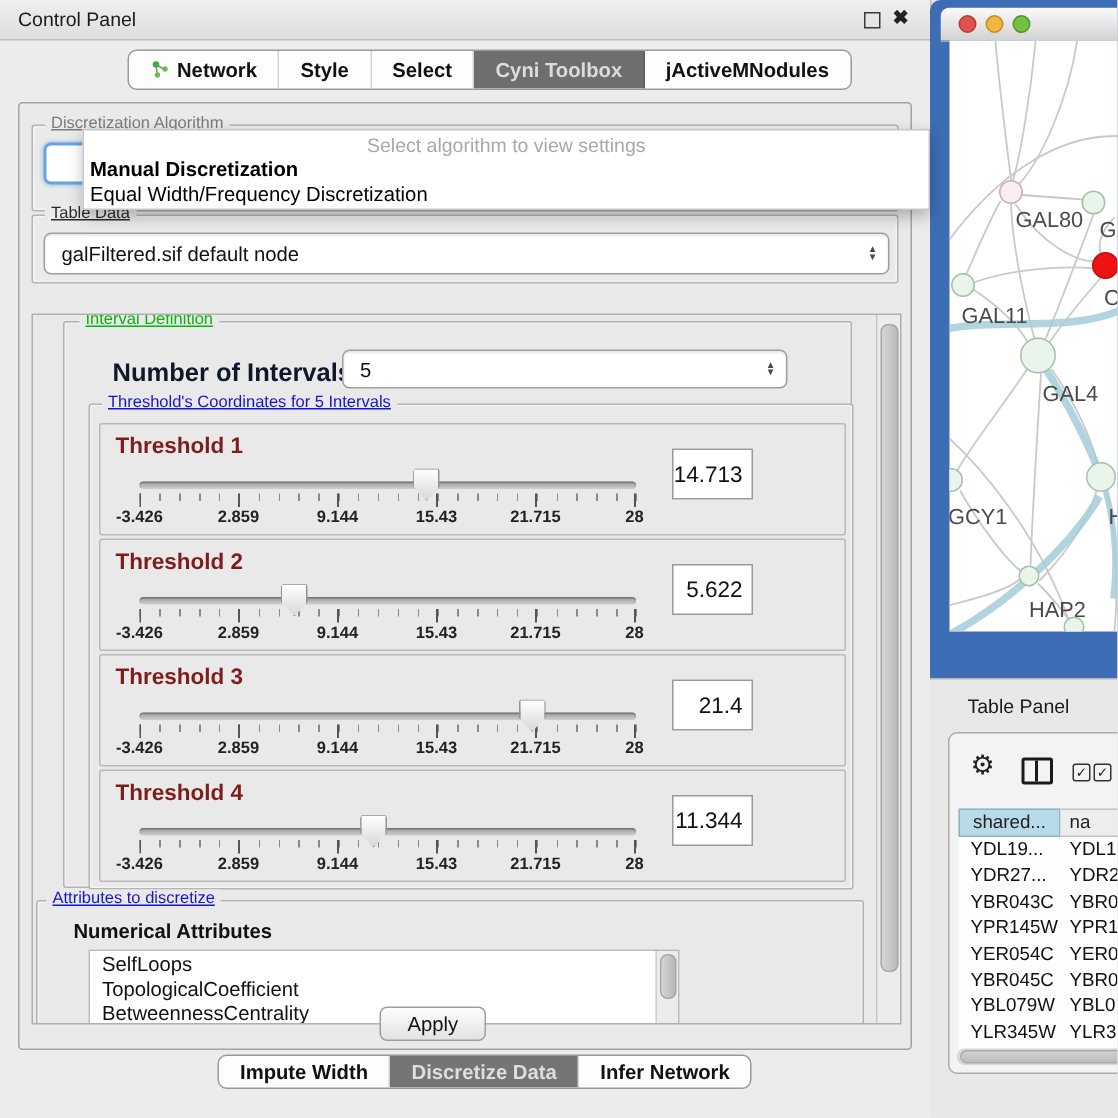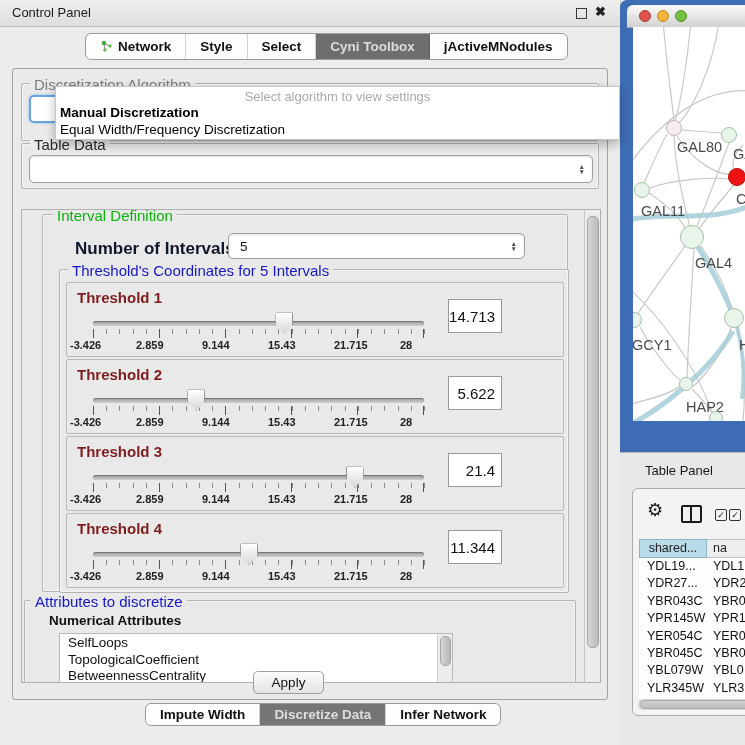--- a/index.html
+++ b/index.html
@@ -11,21 +11,21 @@
   .float-btn{position:absolute;left:576px;top:8px;width:9px;height:9px;border:1.5px solid #3a3a3a;background:transparent;}
   .close-btn{position:absolute;left:595px;top:4px;font-size:13px;font-weight:bold;color:#222;}
   
   .tabbar{position:absolute;left:85px;top:33px;height:25px;display:flex;border:1px solid #9a9a9a;border-radius:6px;background:#fdfdfd;overflow:hidden;}
   .tab{display:flex;align-items:center;justify-content:center;gap:5px;padding:0 14px;font-size:13.5px;font-weight:600;color:#111;border-right:1px solid #d4d4d4;white-space:nowrap;}
   .tab:last-child{border-right:none;}
   .tab.selected{background:#6e6e6e;color:#dcdcdc;border-right:1px solid #5e5e5e;}
   
   .outer-panel{position:absolute;left:12px;top:68px;width:594px;height:630px;background:#eaeaea;border:1px solid #a3a3a3;border-radius:3px;}
   .group{position:absolute;border:1px solid #b4b4b4;border-radius:2px;box-shadow:inset 0 0 0 1px #f4f4f4;}
-  .group-title{position:absolute;font-size:15px;background:#eaeaea;padding:0 4px;white-space:nowrap;}
+  .group-title{position:absolute;font-size:11px;background:#eaeaea;padding:0 4px;white-space:nowrap;text-decoration:underline;}
   .g-black{color:#2a2a2a;} .g-green{color:#0ab40a;} .g-blue{color:#1616c8;}
   
   .combo{position:absolute;background:#fff;border:1px solid #9f9f9f;border-radius:5px;box-shadow:inset 0 1px 2px rgba(0,0,0,.12);display:flex;align-items:center;}
   .combo .cval{font-size:13.5px;color:#111;padding-left:11px;white-space:nowrap;overflow:hidden;}
   .spinner{position:absolute;right:7px;top:50%;transform:translateY(-50%);display:flex;flex-direction:column;line-height:5px;font-size:6.5px;color:#4a4a4a;}
   .combo.focus{border:2px solid #6aa4dc;box-shadow:0 0 3px #8cc0ea;}
   
   .popup{position:absolute;left:15px;top:86px;width:563px;height:52px;background:#fff;border:1px solid #c6c6c6;box-shadow:0 4px 10px rgba(0,0,0,.28);z-index:40;margin-left:40px;}
   .popup .phold{display:block;text-align:center;color:#a8a8a8;font-size:13px;padding-top:2px;height:15px;}
   .popup .pitem{display:block;font-size:13.5px;color:#000;padding:1px 0 1px 4px;height:15px;}
@@ -36,21 +36,21 @@
   .vscroll .vthumb{position:absolute;left:2px;top:6px;width:10px;border-radius:5px;background:linear-gradient(90deg,#d6d6d6,#b9b9b9);border:1px solid #a5a5a5;}
   
   .tbox{position:absolute;left:42px;width:496px;height:73px;background:#e9e9e9;border:1px solid #b9b9b9;border-radius:2px;}
   .tbox .tlabel{position:absolute;left:10px;top:6px;font-size:15px;font-weight:bold;color:#7f1d1d;}
   .track{position:absolute;left:26px;top:38px;width:331px;height:5px;border-radius:3px;background:linear-gradient(#9c9c9c,#cfcfcf);box-shadow:inset 0 1px 1px rgba(0,0,0,.3);}
   .ticks{position:absolute;left:26px;top:46px;width:332px;height:9px;
      background-image:repeating-linear-gradient(90deg,#555 0 1px,transparent 1px 66px),
                       repeating-linear-gradient(90deg,#8a8a8a 0 1px,transparent 1px 13.24px);
      background-size:100% 9px,100% 5px;background-repeat:no-repeat,no-repeat;}
   .tick-labels{position:absolute;left:0;top:56px;width:100%;height:12px;}
-  .tick-labels span{position:absolute;width:46px;font-size:11px;font-weight:600;color:#222;}
+  .tick-labels span{position:absolute;width:46px;text-align:center;font-size:11px;font-weight:600;color:#222;}
   .thumb{position:absolute;top:29px;width:16px;height:20px;background:linear-gradient(#ffffff,#d8d8d8);border:1px solid #949494;clip-path:polygon(6% 2%,94% 2%,100% 10%,100% 55%,50% 100%,0 55%,0 10%);}
   .valbox{position:absolute;left:381px;top:16px;width:54px;height:34px;background:#fff;border:1px solid #9a9a9a;font-size:15px;color:#111;text-align:right;line-height:34px;padding-right:6px;box-sizing:border-box;}
   
   .attr-list{position:absolute;background:#fff;border:1px solid #b9b9b9;}
   .attr-item{font-size:13.5px;color:#111;padding:1px 0 1px 8px;height:14.5px;white-space:nowrap;}
   .list-vscroll{position:absolute;right:0;top:0;width:14px;height:100%;background:#ececec;border-left:1px solid #cfcfcf;}
   .list-vscroll .vthumb{position:absolute;left:2px;top:2px;width:9px;height:28px;border-radius:5px;background:linear-gradient(90deg,#d6d6d6,#b6b6b6);border:1px solid #a5a5a5;}
   .btn{position:absolute;display:flex;align-items:center;justify-content:center;background:linear-gradient(#fdfdfd,#e2e2e2);border:1px solid #9e9e9e;border-radius:5px;font-size:13.5px;color:#111;}
   
   .bottom-tabbar{position:absolute;left:145px;top:703px;height:21px;display:flex;border:1px solid #999;border-radius:6px;background:#fdfdfd;overflow:hidden;}
@@ -130,20 +130,21 @@
         <span class="spinner">
             <span>▲</span>
             <span>▼</span>
           </span>
       </div>
 
       <div class="group" style="left:8px;top:74px;width:576px;height:44px;">
         <span class="group-title g-black" style="left:8px;top:-8px;">Table Data</span>
       </div>
       <div class="combo" style="left:16px;top:86px;width:562px;height:26px;">
+        <span class="cval">galFiltered.sif default node</span>
         <span class="spinner">
             <span>▲</span>
             <span>▼</span>
           </span>
       </div>
 
       <div class="scroll-panel" style="left:8px;top:124px;margin-top:16px;">
 
         <div class="group" style="left:20px;top:4px;width:524px;height:376px;background:#e9e9e9;">
           <span class="group-title g-green" style="left:10px;top:-8px;background:#e9e9e9;">Interval Definition</span>

